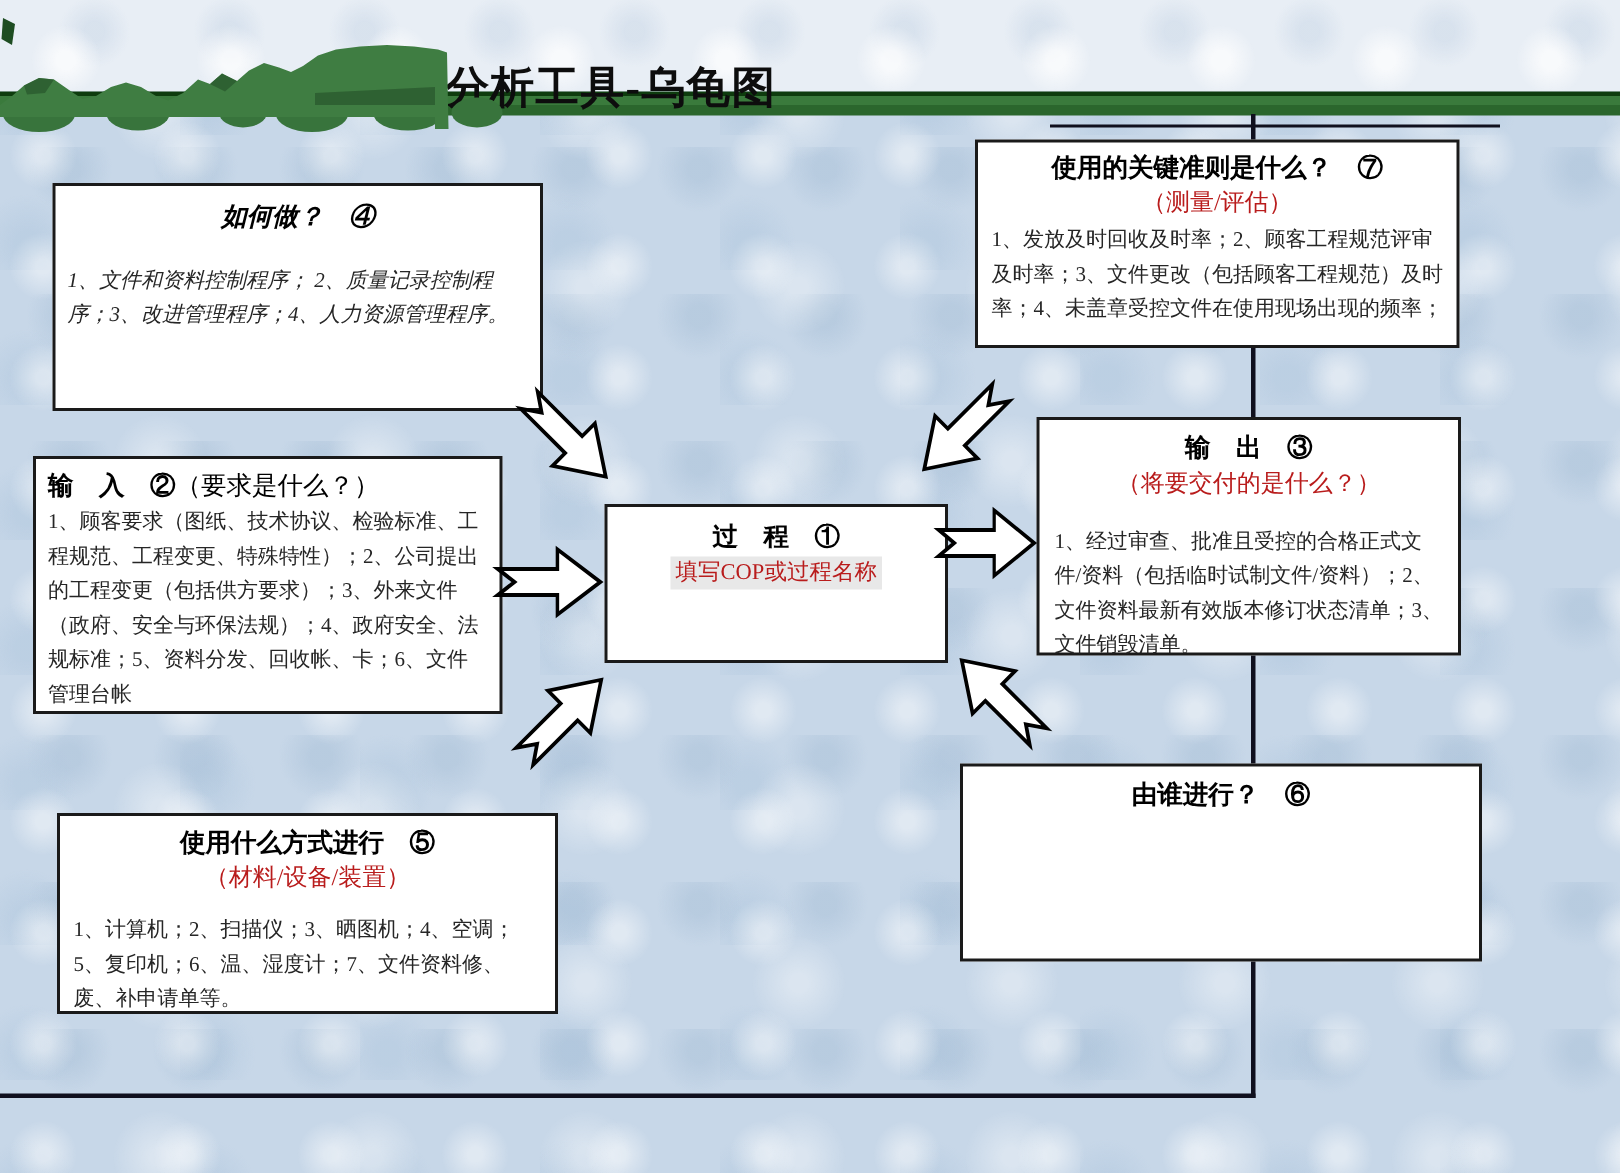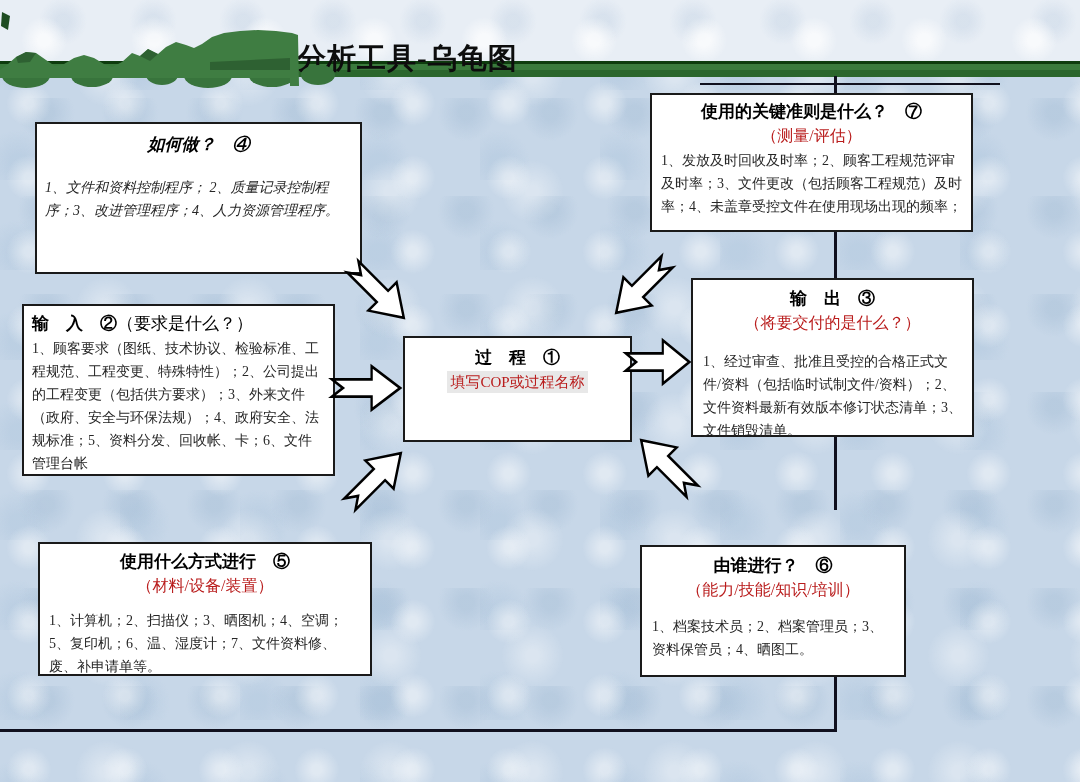--- a/index.html
+++ b/index.html
@@ -105,24 +105,22 @@
     <div class="box-sub">（将要交付的是什么？）</div>
     <div class="box-body" style="margin-top:16px;">1、经过审查、批准且受控的合格正式文件/资料（包括临时试制文件/资料）；2、文件资料最新有效版本修订状态清单；3、文件销毁清单。</div>
   </div>
 
   <div class="box" style="left:38px;top:542px;width:334px;height:134px;padding:5px 9px;">
     <div class="box-title">使用什么方式进行　⑤</div>
     <div class="box-sub">（材料/设备/装置）</div>
     <div class="box-body" style="margin-top:12px;">1、计算机；2、扫描仪；3、晒图机；4、空调；5、复印机；6、温、湿度计；7、文件资料修、废、补申请单等。</div>
   </div>
 
-  <div class="box" style="left:640px;top:509px;width:266px;height:132px;padding:6px 10px;margin-top:36px;">
+  <div class="box" style="left:640px;top:509px;width:348px;height:132px;padding:6px 10px;">
     <div class="box-title">由谁进行？　⑥</div>
-    <div class="box-sub">（能力/技能/知识/培训）</div>
-    <div class="box-body" style="margin-top:14px;">1、档案技术员；2、档案管理员；3、资料保管员；4、晒图工。</div>
   </div>
 
   <svg class="arrow" style="left:341px;top:270px;transform:rotate(45deg);" width="76" height="46" viewBox="0 0 78 46" preserveAspectRatio="none">
     <polygon points="1,15 44,15 44,3 75,23 44,43 44,31 1,31 13,23"></polygon>
   </svg>
   <svg class="arrow" style="left:603px;top:265px;transform:rotate(135deg);" width="76" height="46" viewBox="0 0 78 46" preserveAspectRatio="none">
     <polygon points="1,15 44,15 44,3 75,23 44,43 44,31 1,31 13,23"></polygon>
   </svg>
   <svg class="arrow" style="left:331px;top:363px;" width="72" height="50" viewBox="0 0 78 46" preserveAspectRatio="none">
     <polygon points="1,15 44,15 44,3 75,23 44,43 44,31 1,31 13,23"></polygon>

